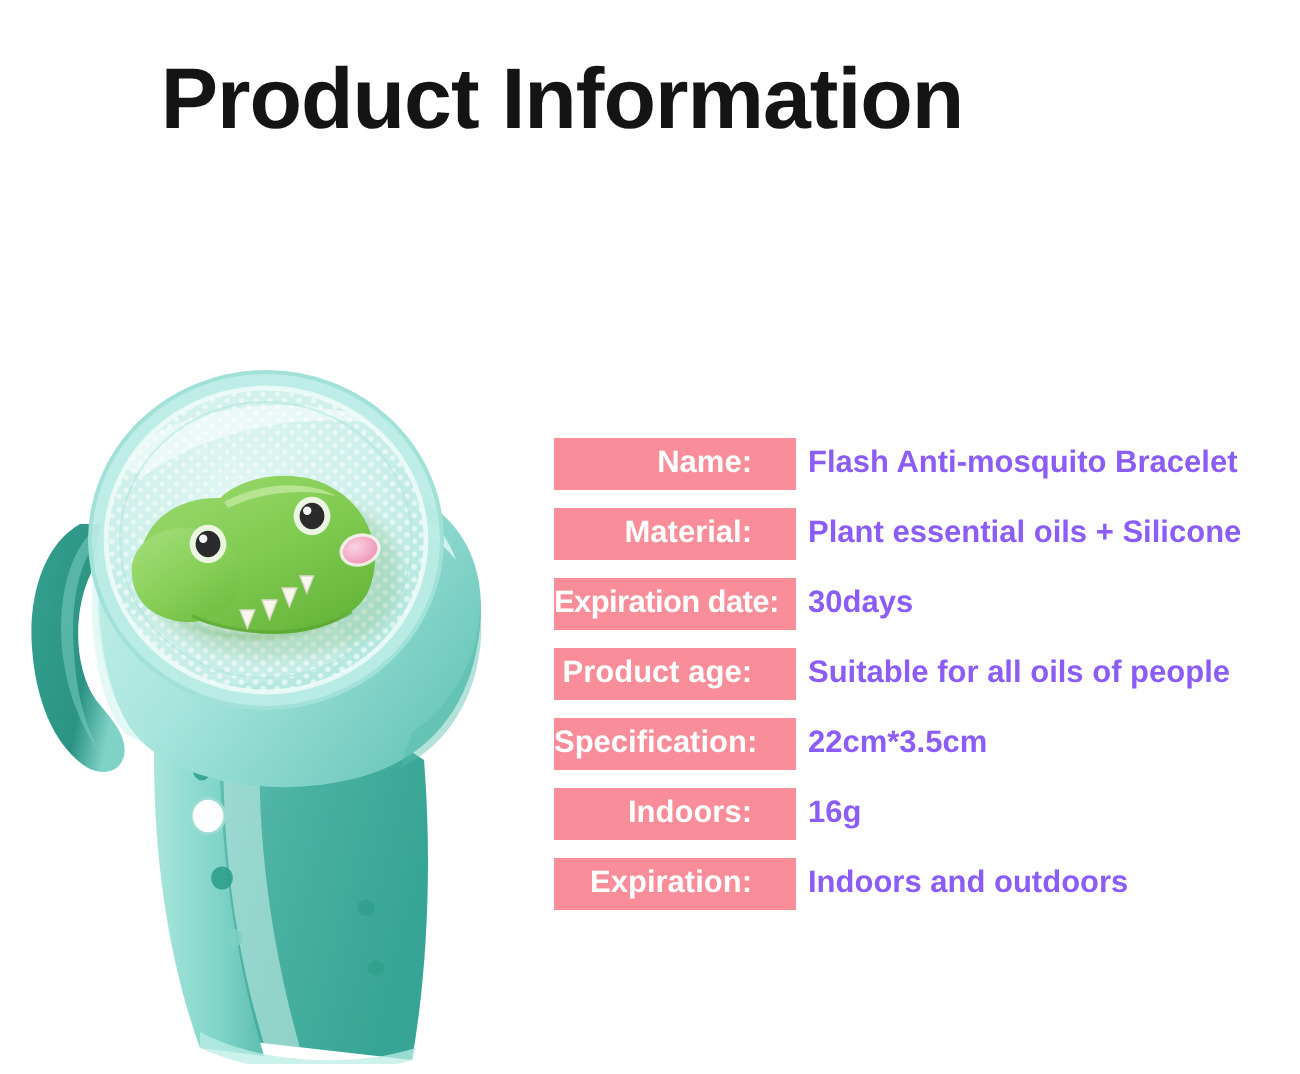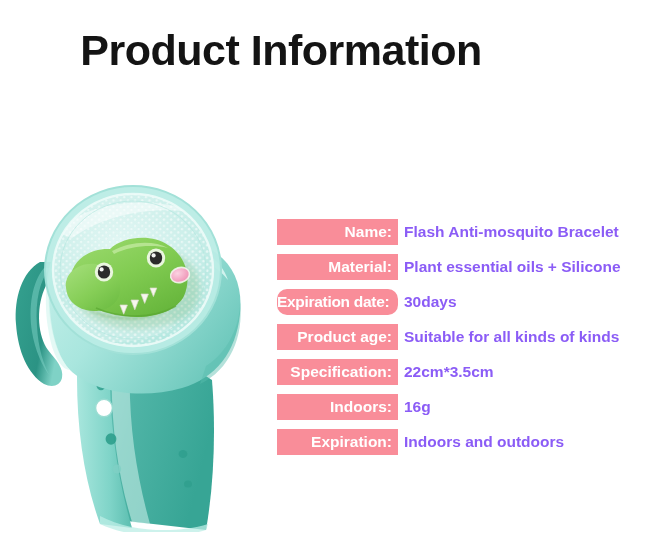--- a/index.html
+++ b/index.html
@@ -64,25 +64,25 @@
   .spec-label {
     flex: 0 0 121px;
     width: 121px;
     height: 26px;
     background: #F98D99;
     color: #ffffff;
     font-size: 15.5px;
     line-height: 26px;
     font-weight: 600;
     text-align: right;
-    padding-right: 6px;
+    padding-right: 22px;
     white-space: nowrap;
     overflow: visible;
   }
-  .spec-label.wide { letter-spacing: -0.3px; padding-right: 12px; border-radius: 10px; }
+  .spec-label.wide { letter-spacing: -0.3px; padding-right: 12px; }
 
   .spec-value {
     flex: 1 1 auto;
     padding-left: 6px;
     font-size: 15.5px;
     line-height: 26px;
     font-weight: 600;
     color: #8b5cf6;
     white-space: nowrap;
   }
@@ -289,21 +289,21 @@
       <div class="spec-value">Plant essential oils + Silicone</div>
     </div>
 
     <div class="spec-row">
       <div class="spec-label wide">Expiration date:</div>
       <div class="spec-value">30days</div>
     </div>
 
     <div class="spec-row">
       <div class="spec-label">Product age:</div>
-      <div class="spec-value">Suitable for all kinds of kinds</div>
+      <div class="spec-value">Suitable for all oils of people</div>
     </div>
 
     <div class="spec-row">
       <div class="spec-label">Specification:</div>
       <div class="spec-value">22cm*3.5cm</div>
     </div>
 
     <div class="spec-row">
       <div class="spec-label">Indoors:</div>
       <div class="spec-value">16g</div>

